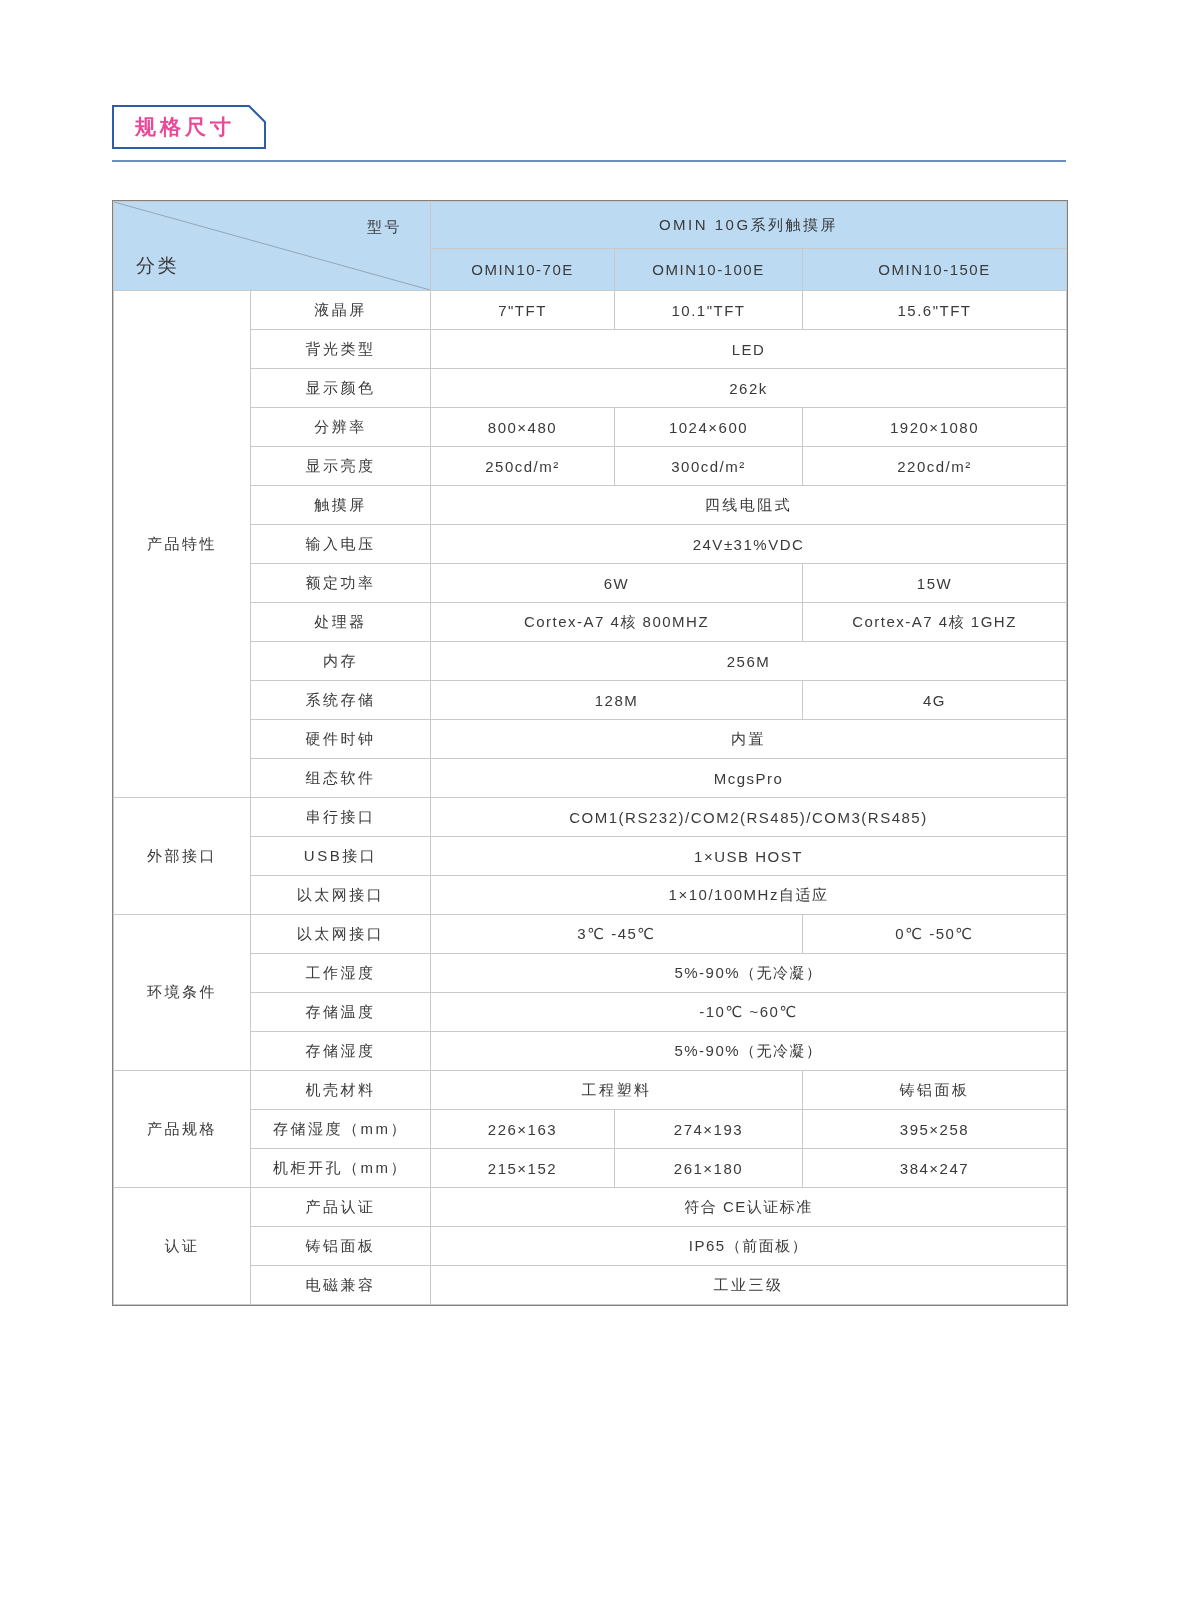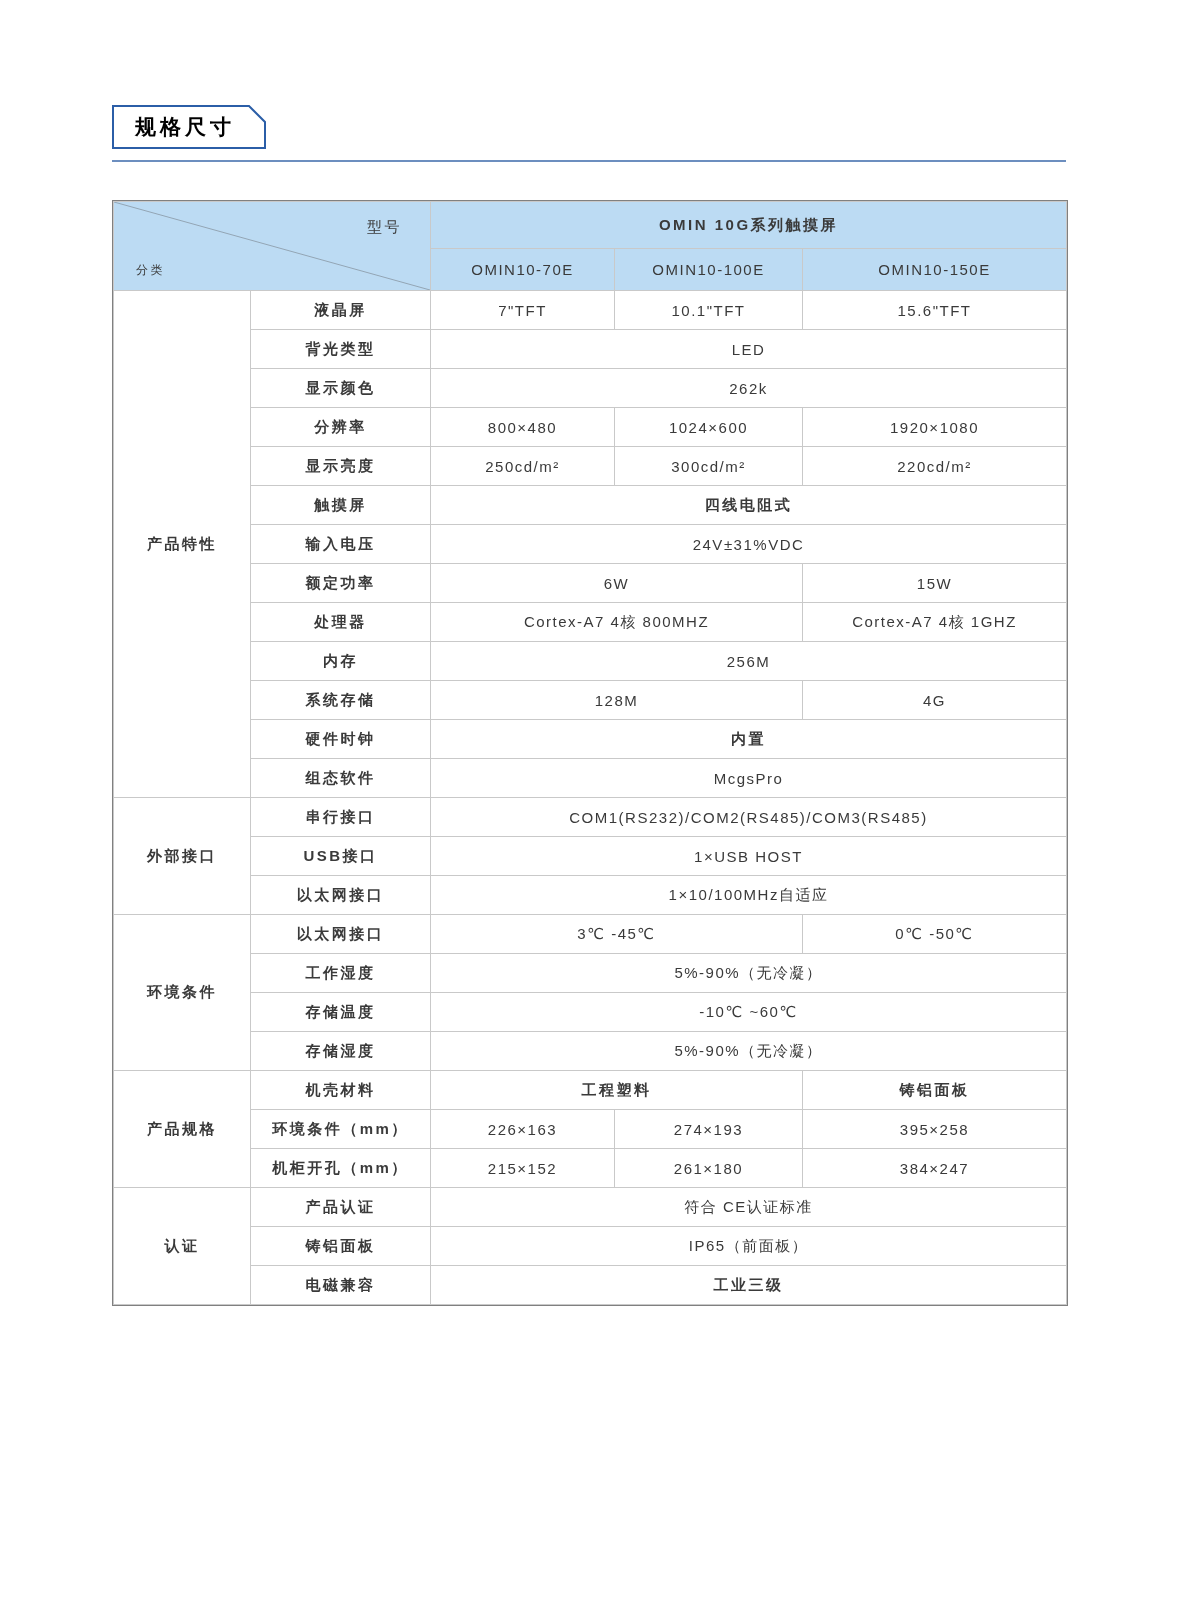--- a/index.html
+++ b/index.html
@@ -7,44 +7,44 @@
     width:1178px; height:1600px; background:#ffffff; position:relative;
     font-family:"Liberation Sans","DejaVu Sans",sans-serif;
     color:#3a3a3a;
   }
   
   .title-box { position:absolute; left:112px; top:105px; width:154px; height:44px; }
   .title-box svg { position:absolute; left:0; top:0; }
   .title-text {
     position:absolute; left:0; top:0; right:8px; bottom:0;
     display:flex; align-items:center; justify-content:center;
-    font-size:21px; font-weight:600; letter-spacing:4px; color:#000000;
+    font-size:21px; font-weight:600; letter-spacing:4px; color:#ec4899;
   }
   .rule { position:absolute; left:112px; top:160px; width:954px; height:2px; background:#6c8ebf; }
 
   
   .spec-wrap { position:absolute; left:112px; top:200px; width:954px; border:1px solid #808080; background:#fff; }
   table.spec { border-collapse:collapse; width:100%; table-layout:fixed; }
   table.spec td {
     border:1px solid #c9c9c9; text-align:center; vertical-align:middle;
     font-size:15px; letter-spacing:1.5px; padding:0 4px; overflow:hidden;
   }
-  table.spec td.zh { letter-spacing:2.5px;font-weight:bold; }
+  table.spec td.zh { letter-spacing:2.5px; }
   td.hd { background:#bcdbf3; border-color:#8f8f8f; }
   tr.hr1 td { height:46px;margin-left:20px; }
   tr.hr2 td { height:41px; }
   tbody tr td { height:38px; }
   tr.group-start td { border-top-color:#9a9a9a; }
   tbody tr:first-child td { border-top-color:#8f8f8f; }
 
   
   td.corner { position:relative; padding:0; }
   td.corner svg { position:absolute; left:0; top:0; width:100%; height:100%; }
   .corner-model { position:absolute; top:16px; right:28px; font-size:15px; letter-spacing:2.5px; }
-  .corner-cat   { position:absolute; bottom:11px; left:22px; font-size:12px; letter-spacing:2.5px; }
+  .corner-cat   { position:absolute; bottom:11px; left:22px; font-size:19px; letter-spacing:2.5px; }
 </style>
 </head>
 <body>
 
 <div class="title-box">
   <svg width="154" height="44">
     <polygon points="1,1 137,1 153,17 153,43 1,43" fill="#ffffff" stroke="#2b5ea7" stroke-width="2"></polygon>
   </svg>
   <div class="title-text">规格尺寸</div>
 </div>
@@ -174,21 +174,21 @@
       <td colspan="3">5%-90%（无冷凝）</td>
     </tr>
 
     <tr class="group-start">
       <td class="zh" rowspan="3">产品规格</td>
       <td class="zh">机壳材料</td>
       <td colspan="2" class="zh">工程塑料</td>
       <td class="zh">铸铝面板</td>
     </tr>
     <tr>
-      <td class="zh">环境条件（mm）</td>
+      <td class="zh">存储湿度（mm）</td>
       <td>226×163</td>
       <td>274×193</td>
       <td>395×258</td>
     </tr>
     <tr>
       <td class="zh">机柜开孔（mm）</td>
       <td>215×152</td>
       <td>261×180</td>
       <td>384×247</td>
     </tr>

